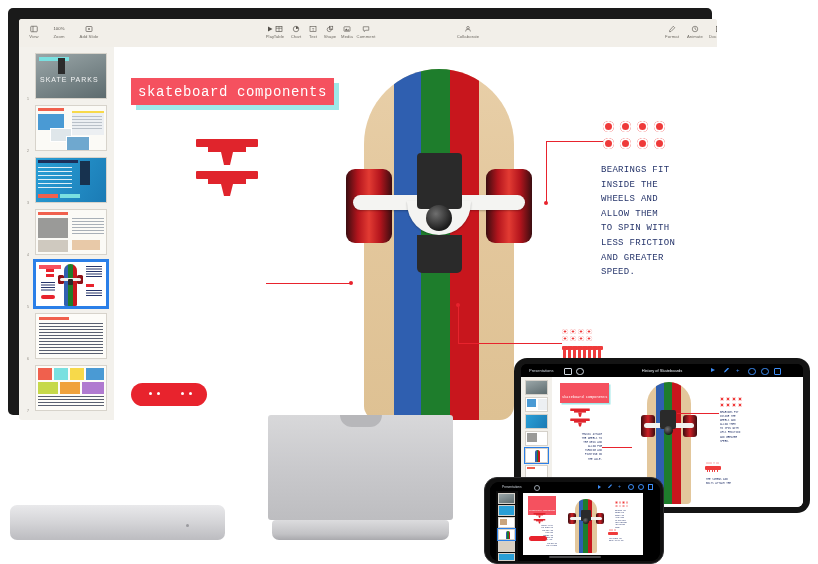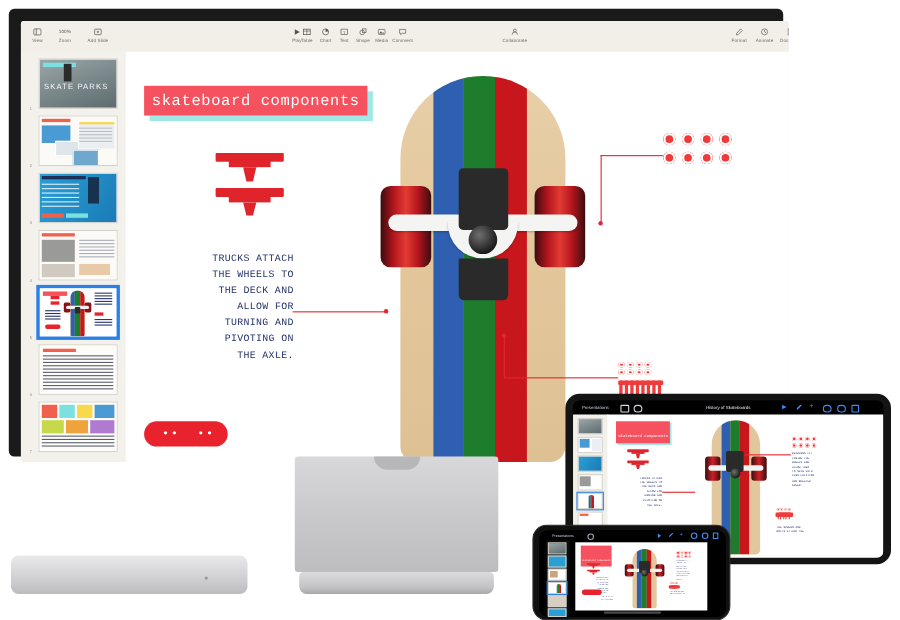--- a/index.html
+++ b/index.html
@@ -335,27 +335,20 @@
                 <rect x="4" y="4" width="62" height="8" rx="1"></rect>
                 <rect x="16" y="10" width="38" height="7"></rect>
                 <path d="M29 17 h12 l-3 13 h-6 z"></path>
                 <rect x="4" y="36" width="62" height="8" rx="1"></rect>
                 <rect x="16" y="42" width="38" height="7"></rect>
                 <path d="M29 49 h12 l-3 12 h-6 z"></path>
               </g>
             </svg>
           </div>
 
-          <div class="body-txt t-right" style="left:33px;top:181px;width:120px;">TRUCKS ATTACH
-THE WHEELS TO
-THE DECK AND
-ALLOW FOR
-TURNING AND
-PIVOTING ON
-THE AXLE.</div>
           <div class="leader" style="left:152px;top:236px;width:85px;"></div>
           <div class="dot" style="left:235px;top:234px;"></div>
 
           <div style="position:absolute;left:489px;top:74px;width:64px;height:32px;">
             <div class="bearing" style="left:0px;top:0px;">
                 <i></i>
               </div>
             <div class="bearing" style="left:17px;top:0px;">
                 <i></i>
               </div>
@@ -375,20 +368,28 @@
                 <i></i>
               </div>
             <div class="bearing" style="left:51px;top:17px;">
                 <i></i>
               </div>
           </div>
           <div class="leader" style="left:432px;top:94px;width:57px;"></div>
           <div class="leader-v" style="left:432px;top:94px;height:62px;"></div>
           <div class="dot" style="left:430px;top:154px;"></div>
 
+          <div class="body-txt t-left" style="left:487px;top:116px;width:140px;">BEARINGS FIT
+INSIDE THE
+WHEELS AND
+ALLOW THEM
+TO SPIN WITH
+LESS FRICTION
+AND GREATER
+SPEED.</div>
 
           <div style="position:absolute;left:448px;top:282px;width:58px;height:36px;">
             <div class="nut" style="left:0px;top:0px;"></div>
             <div class="nut" style="left:8px;top:0px;"></div>
             <div class="nut" style="left:16px;top:0px;"></div>
             <div class="nut" style="left:24px;top:0px;"></div>
             <div class="nut" style="left:0px;top:7px;"></div>
             <div class="nut" style="left:8px;top:7px;"></div>
             <div class="nut" style="left:16px;top:7px;"></div>
             <div class="nut" style="left:24px;top:7px;"></div>

